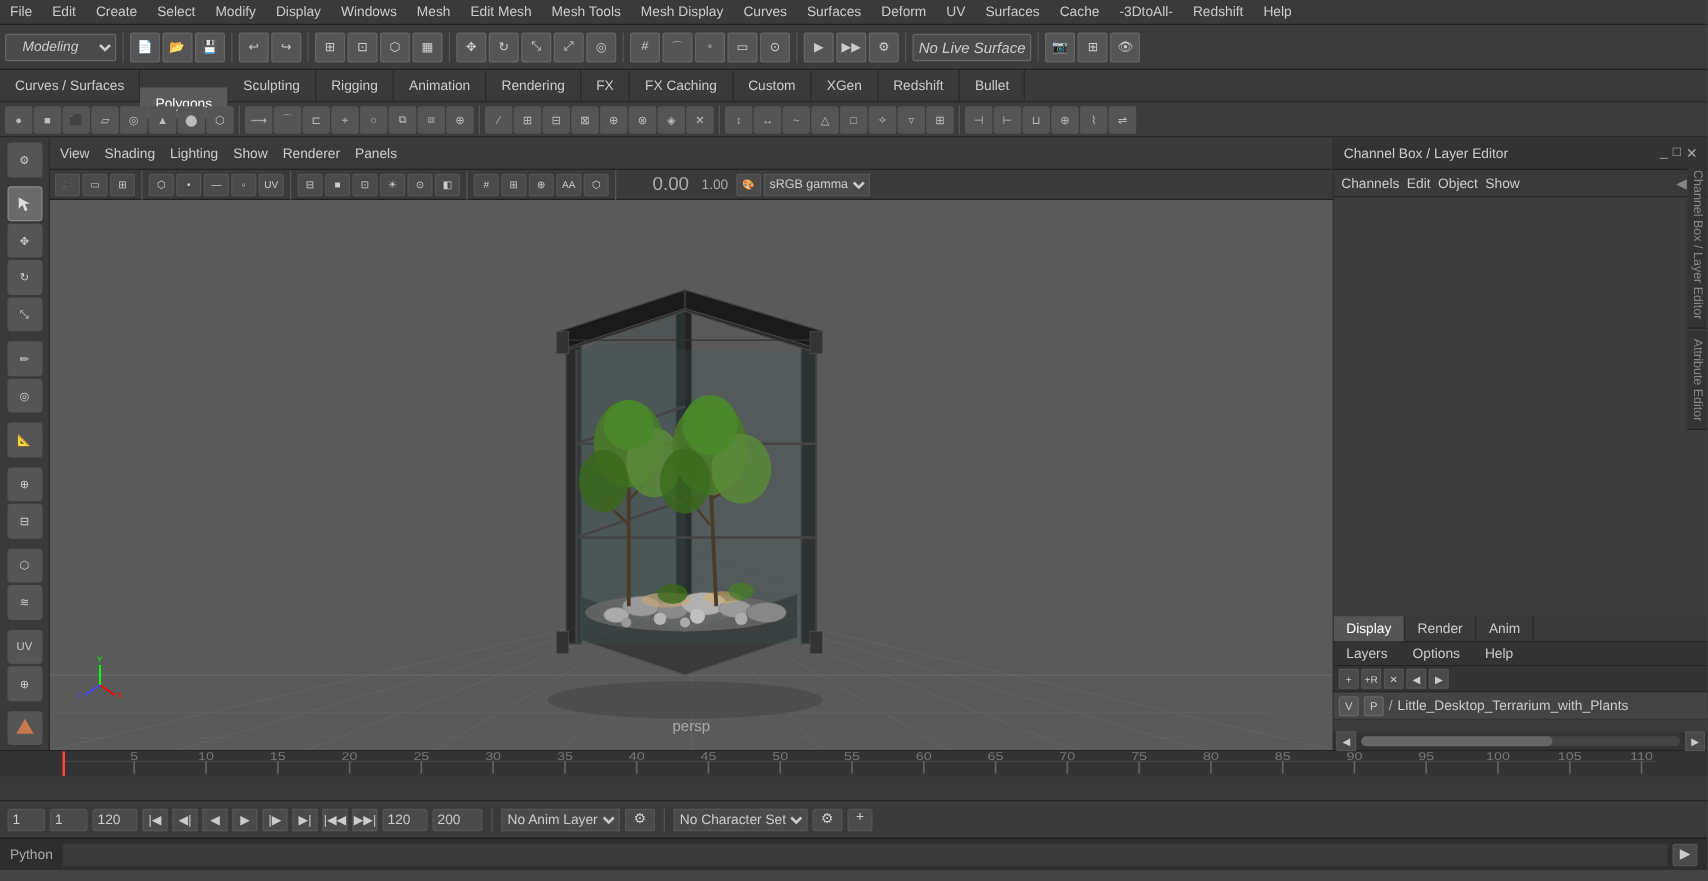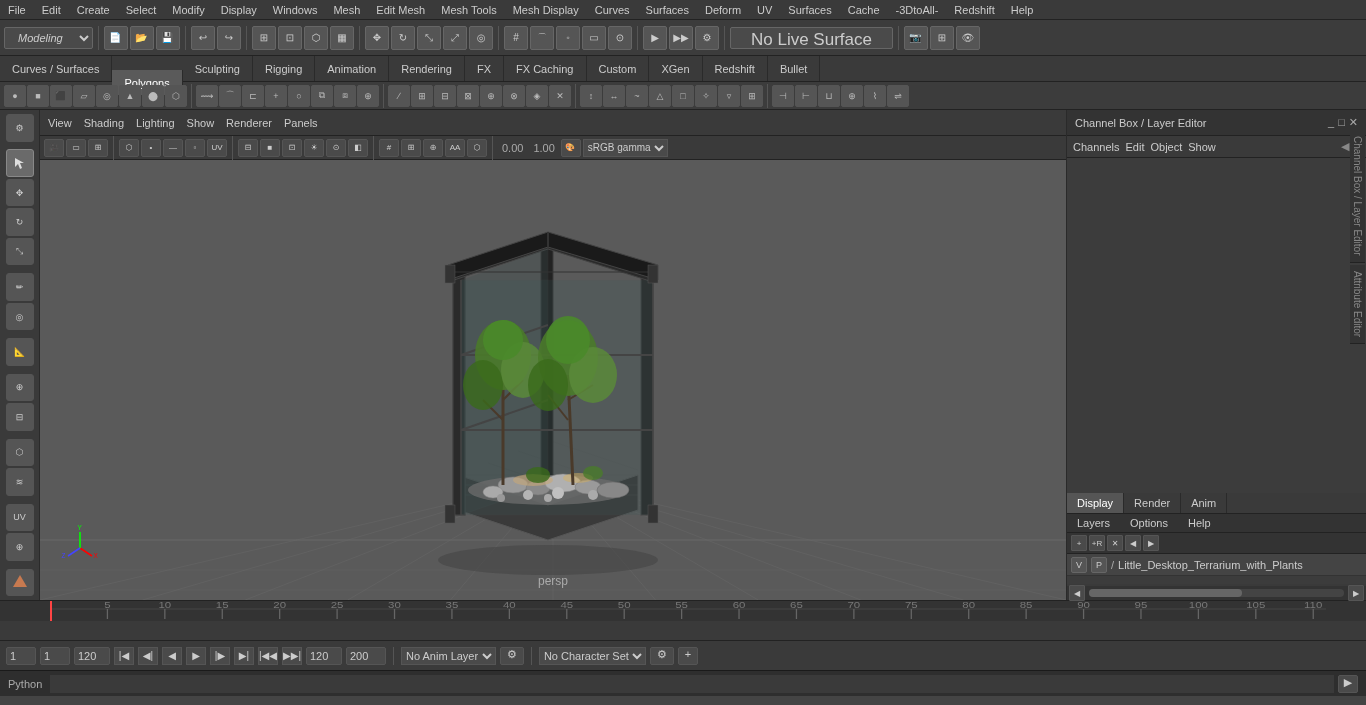--- a/index.html
+++ b/index.html
@@ -66,24 +66,25 @@
       font-size: 11px;
       padding: 0 9px;
       cursor: pointer;
       font-style: italic;
     }
     .no-live-surface-btn {
       background: #4a4a4a;
       border: 1px solid #666;
       border-radius: 2px;
       color: #ccc;
-      font-size: 17px;
-      padding: 2px 20px;
+      font-size: 12px;
+      padding: 2px 4px;
       height: 22px;
       cursor: pointer;
+      font-style: italic;
     }
 
     
     #mode-tabs {
       height: 26px;
       background: #3a3a3a;
       display: flex;
       align-items: center;
       border-bottom: 1px solid #222;
     }
@@ -696,21 +697,21 @@
       <div class="vpt-btn">◧</div>
       <div class="toolbar-separator"></div>
 
       <div class="vpt-btn">#</div>
       <div class="vpt-btn">⊞</div>
       <div class="vpt-btn">⊕</div>
       <div class="vpt-btn">AA</div>
       <div class="vpt-btn">⬡</div>
       <div class="toolbar-separator"></div>
 
-      <div style="font-size:11px; color:#aaa; padding:0 4px;">0.00</div>
+      <div style="font-size:15px; color:#aaa; padding:0 4px;margin-left:20px;">0.00</div>
       <div style="font-size:11px; color:#aaa; padding:0 4px;">1.00</div>
       <div class="vpt-btn">🎨</div>
       <select style="height:18px; background:#4a4a4a; border:1px solid #555; color:#ccc; font-size:10px;">
         <option>sRGB gamma</option>
       </select>
     </div>
 
     <div id="viewport-canvas" style="position:relative; flex:1; height: calc(100% - 50px); background: #5a5a5a; overflow:hidden; display:flex; align-items:center; justify-content:center;">
 
       <svg style="position:absolute; bottom:0; left:0; width:100%; height:120px; opacity:0.3;" viewBox="0 0 1000 120" preserveAspectRatio="none">

